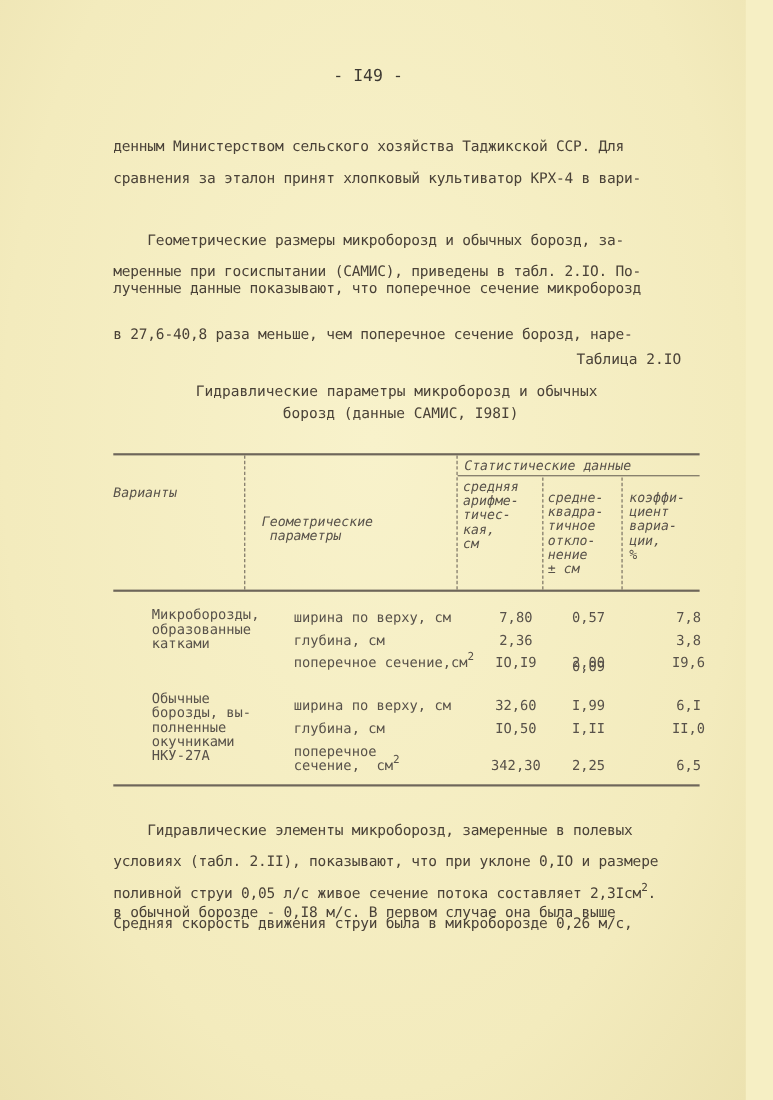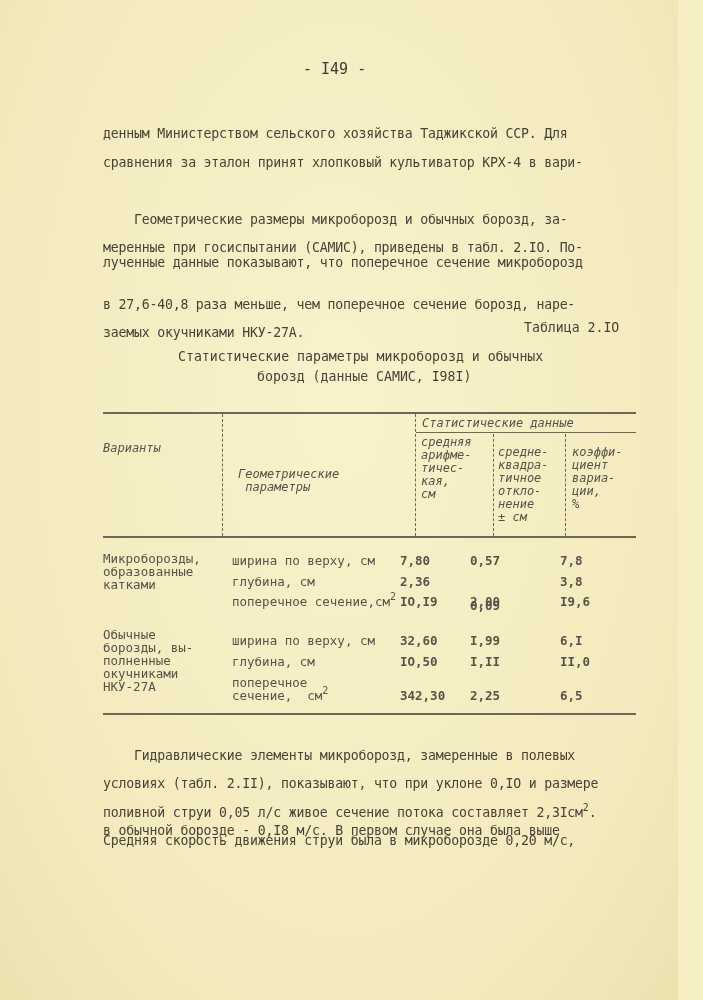--- a/index.html
+++ b/index.html
@@ -12,42 +12,41 @@
   }
   .page { position:absolute; left:0; top:0; width:678px; height:1000px;
     background: radial-gradient(ellipse at 50% 40%, #f8f2cb 0%, #f3ebbd 70%, #ece2b0 100%); }
   .abs { position:absolute; white-space:pre; }
   .pgnum { left:303px; top:60px; font-size:15px; color:#3e3a33; }
   .line { left:103px; font-size:13.2px; letter-spacing:-0.2px; color:#4a4238; }
   .cap { font-size:13.2px; color:#4a4238; }
   .hrule { position:absolute; height:2px; background:#6e665a; }
   .vrule { position:absolute; width:0; border-left:1px dashed #6e665a; }
   .th { position:absolute; font-size:12px; line-height:13px; color:#58524a; white-space:pre;font-style:italic; }
-  .td { position:absolute; font-size:12.5px; line-height:13px; color:#58524a; white-space:pre; }
-  .num { text-align:left;font-weight:bold; }
+  .td { position:absolute; font-size:12.5px; line-height:13px; color:#58524a; white-space:pre;margin-left:35px; }
+  .num { text-align:center; }
   sup { font-size:10px; vertical-align:6px; line-height:0; }
 </style>
 </head>
 <body>
 
 <div class="page">
 
   <div class="abs pgnum">- I49 -</div>
 
   <div class="abs line" style="top:126px">денным Министерством сельского хозяйства Таджикской ССР. Для</div>
   <div class="abs line" style="top:155px">сравнения за эталон принят хлопковый культиватор КРХ-4 в вари-</div>
 
   <div class="abs line" style="top:212px">    Геометрические размеры микроборозд и обычных борозд, за-</div>
   <div class="abs line" style="top:240px">меренные при госиспытании (САМИС), приведены в табл. 2.IO. По-</div>
   <div class="abs line" style="top:255px">лученные данные показывают, что поперечное сечение микроборозд</div>
   <div class="abs line" style="top:297px">в 27,6-40,8 раза меньше, чем поперечное сечение борозд, наре-</div>
-  <div class="abs line" style="top:325px">заемых окучниками НКУ-27А.</div>
 
   <div class="abs cap" style="left:524px;top:320px">Таблица 2.IO</div>
-  <div class="abs cap" style="left:178px;top:349px">Статистические параметры микроборозд и обычных</div>
+  <div class="abs cap" style="left:178px;top:349px">Гидравлические параметры микроборозд и обычных</div>
   <div class="abs cap" style="left:257px;top:369px">борозд (данные САМИС, I98I)</div>
 
   <div>
     <div class="hrule" style="left:103px;top:412px;width:533px"></div>
     <div class="hrule" style="left:416px;top:432px;width:220px;height:1px"></div>
     <div class="hrule" style="left:103px;top:536px;width:533px"></div>
     <div class="hrule" style="left:103px;top:713px;width:533px"></div>
 
     <div class="vrule" style="left:222px;top:414px;height:122px"></div>
     <div class="vrule" style="left:415px;top:414px;height:122px"></div>
@@ -113,15 +112,15 @@
     <div class="td" style="left:232px;top:676px"><span>поперечное
 сечение,  см</span><sup>2</sup></div>
     <div class="td num" style="left:400px;width:68px;top:689px">342,30</div>
     <div class="td num" style="left:470px;width:60px;top:689px">2,25</div>
     <div class="td num" style="left:560px;width:62px;top:689px">6,5</div>
   </div>
 
   <div class="abs line" style="top:748px">    Гидравлические элементы микроборозд, замеренные в полевых</div>
   <div class="abs line" style="top:776px">условиях (табл. 2.II), показывают, что при уклоне 0,IO и размере</div>
   <div class="abs line" style="top:805px"><span>поливной струи 0,05 л/с живое сечение потока составляет 2,3Iсм</span><sup>2</sup><span>.</span></div>
-  <div class="abs line" style="top:833px">Средняя скорость движения струи была в микроборозде 0,20 м/с,</div>
+  <div class="abs line" style="top:833px">Средняя скорость движения струи была в микроборозде 0,26 м/с,</div>
   <div class="abs line" style="top:823px">в обычной борозде - 0,I8 м/с. В первом случае она была выше</div>
 </div>
 
 </body></html>

